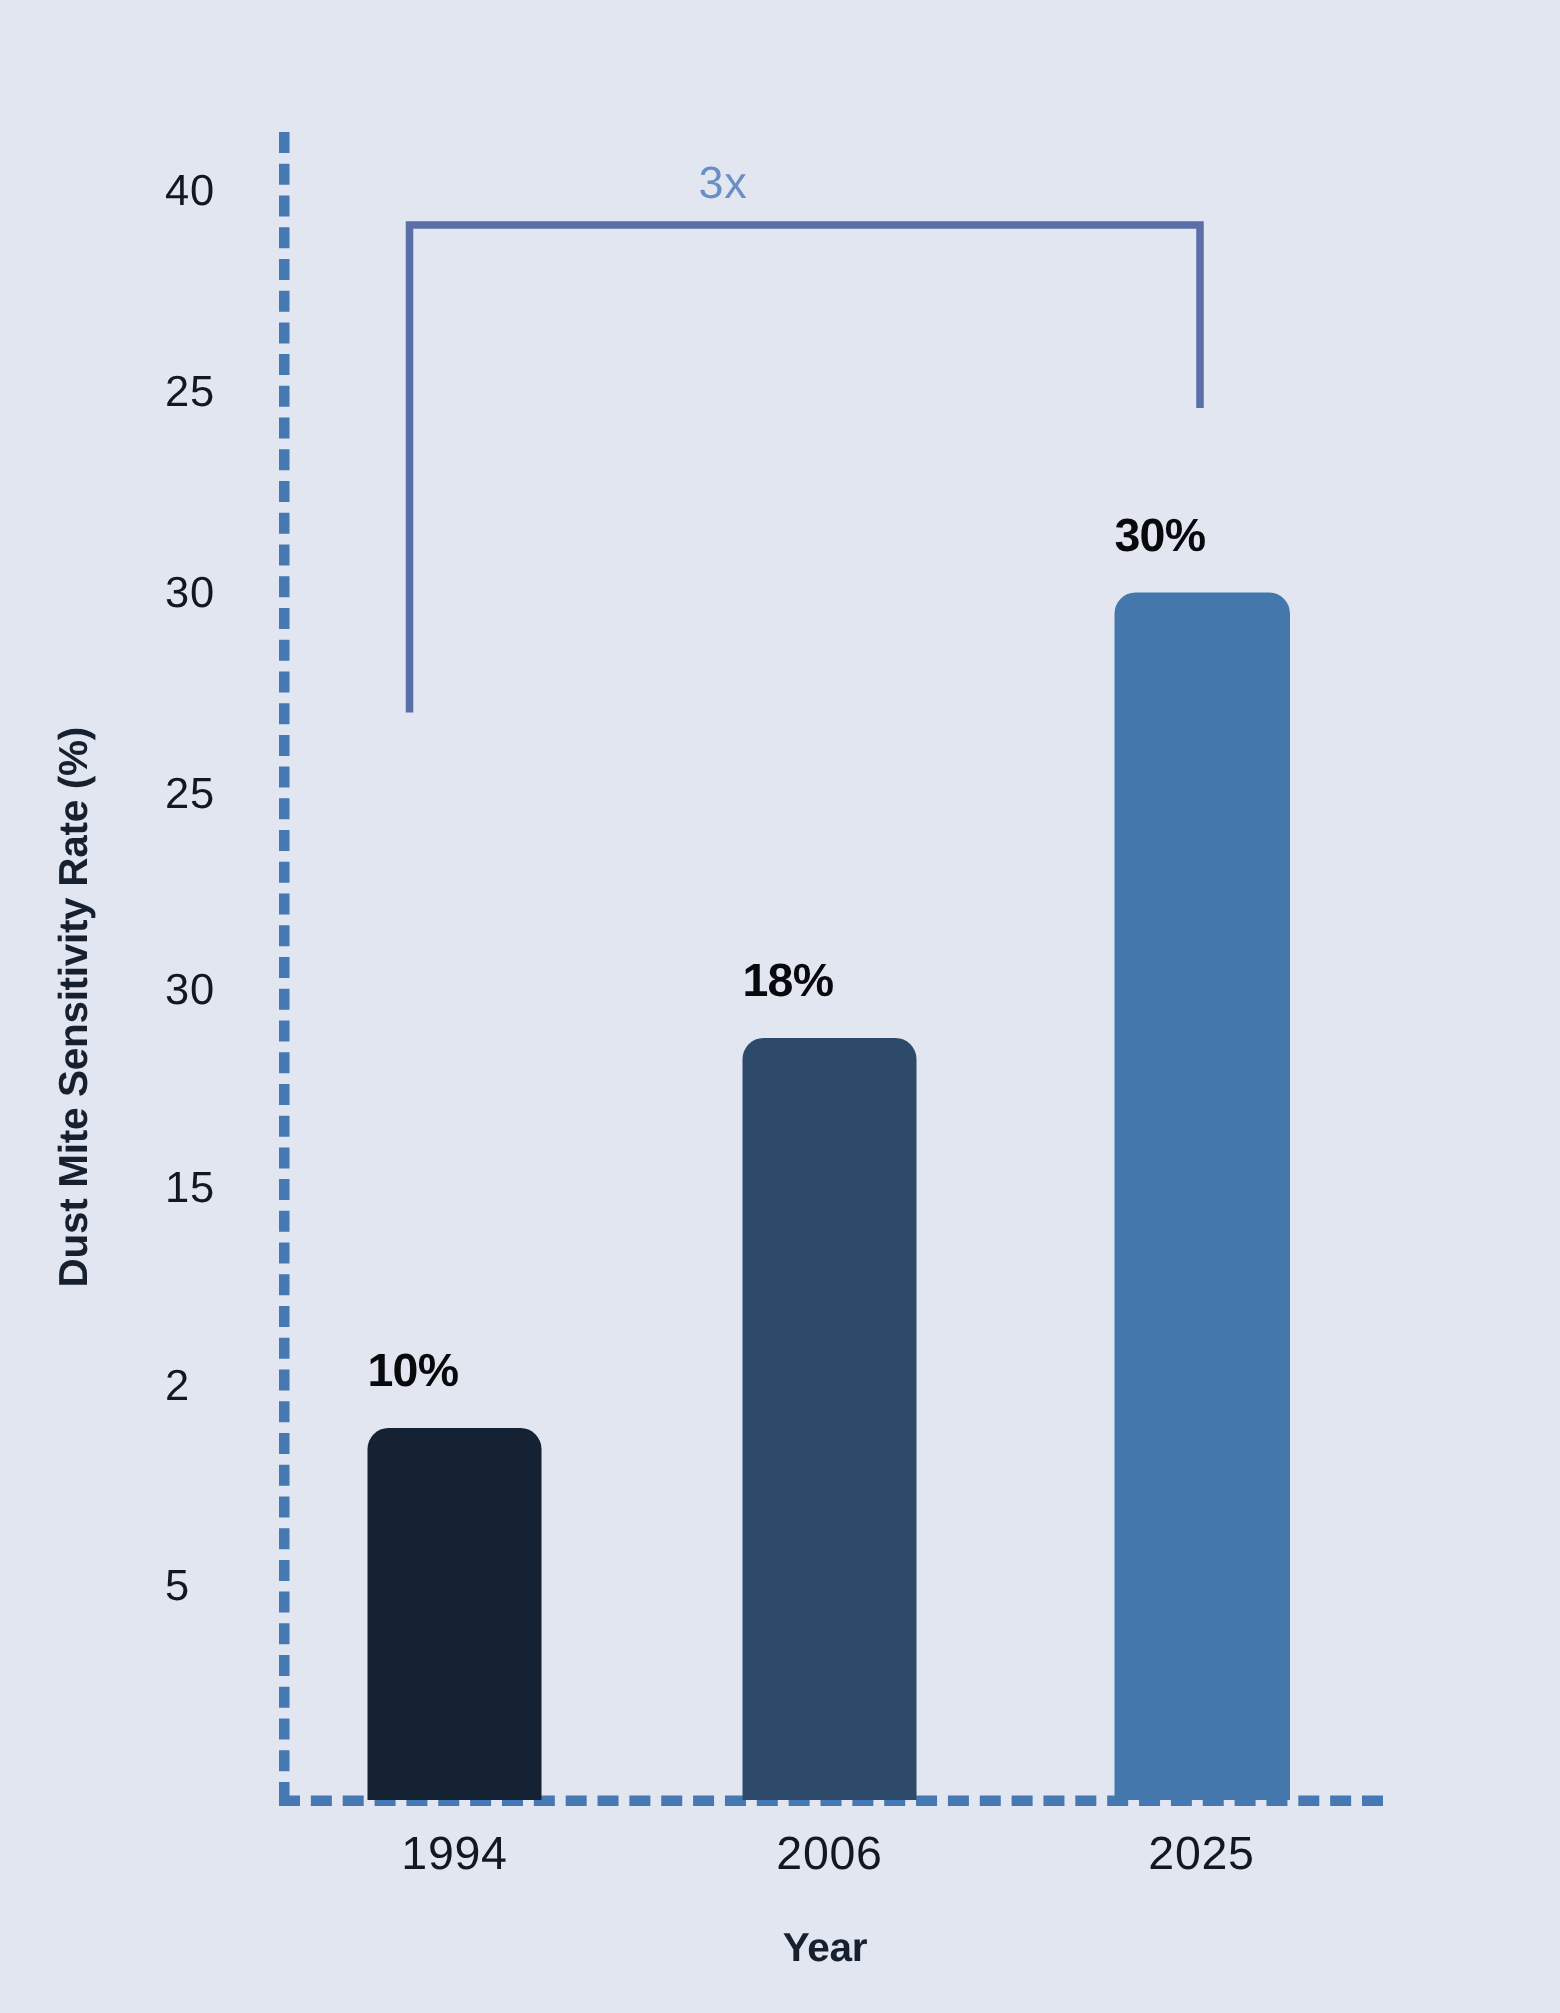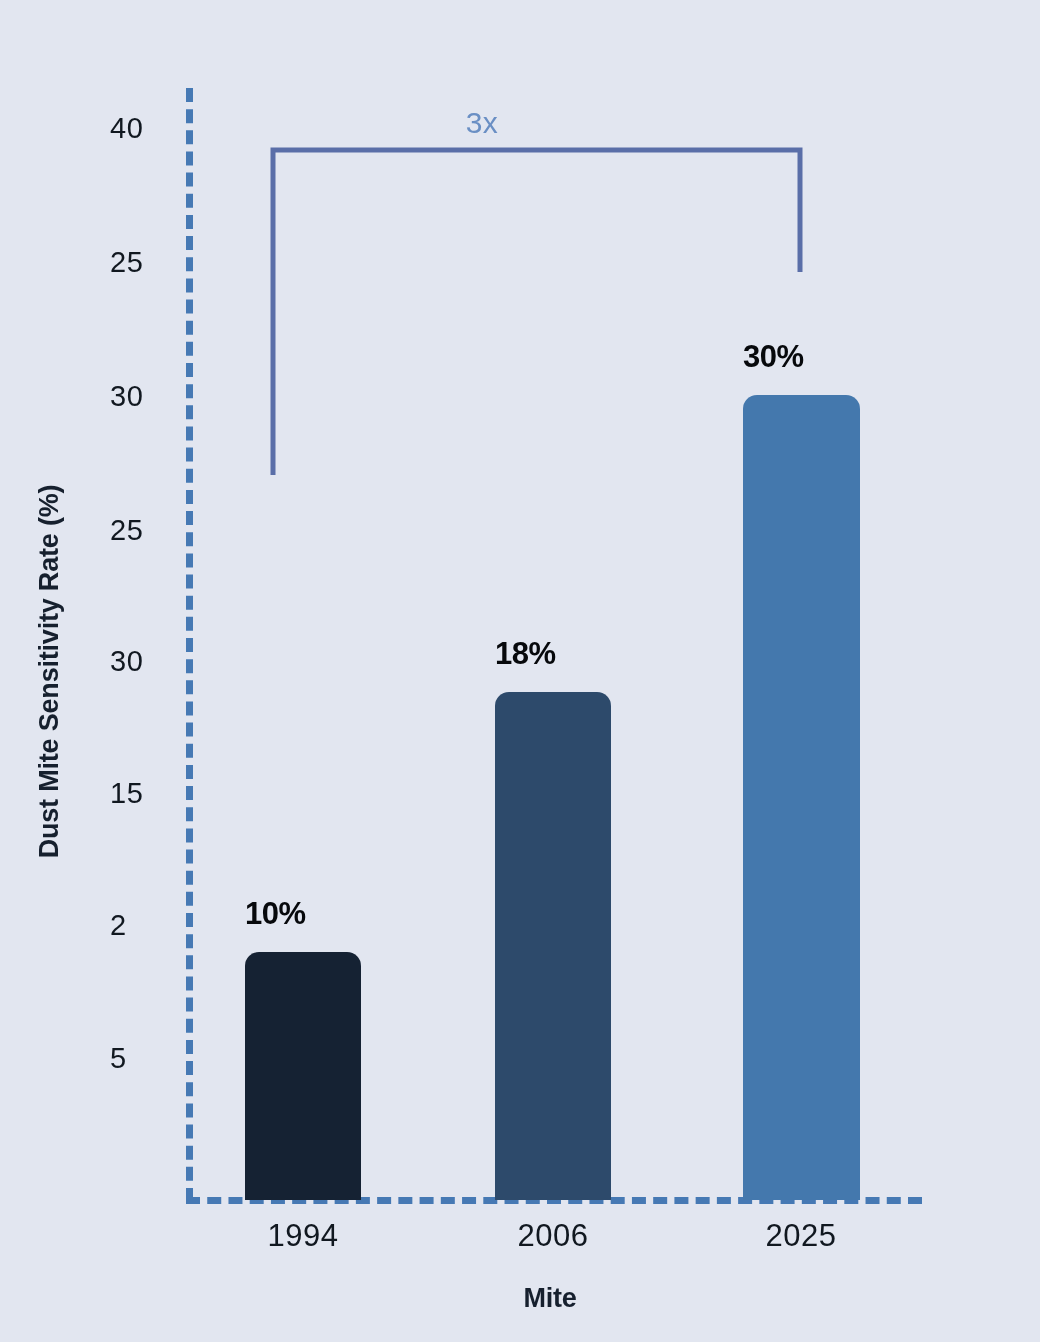--- a/index.html
+++ b/index.html
@@ -175,15 +175,15 @@
     <div class="x-tick-label" style="left:483px; top:1218px; width:140px;">2006</div>
     <div class="x-tick-label" style="left:731px; top:1218px; width:140px;">2025</div>
 
     <svg class="bracket-svg" viewBox="0 0 1040 1342">
       <path d="M 273 475 L 273 150 L 800 150 L 800 272" fill="none" stroke="#5a6ea8" stroke-width="5" stroke-linecap="butt" stroke-linejoin="miter"></path>
     </svg>
     <div class="bracket-label" style="left:412px; top:106px; width:140px;">3x</div>
 
   </div>
 
-  <div class="x-axis-title">Mite</div>
+  <div class="x-axis-title">Year</div>
 
 </div>
 
 </body></html>

